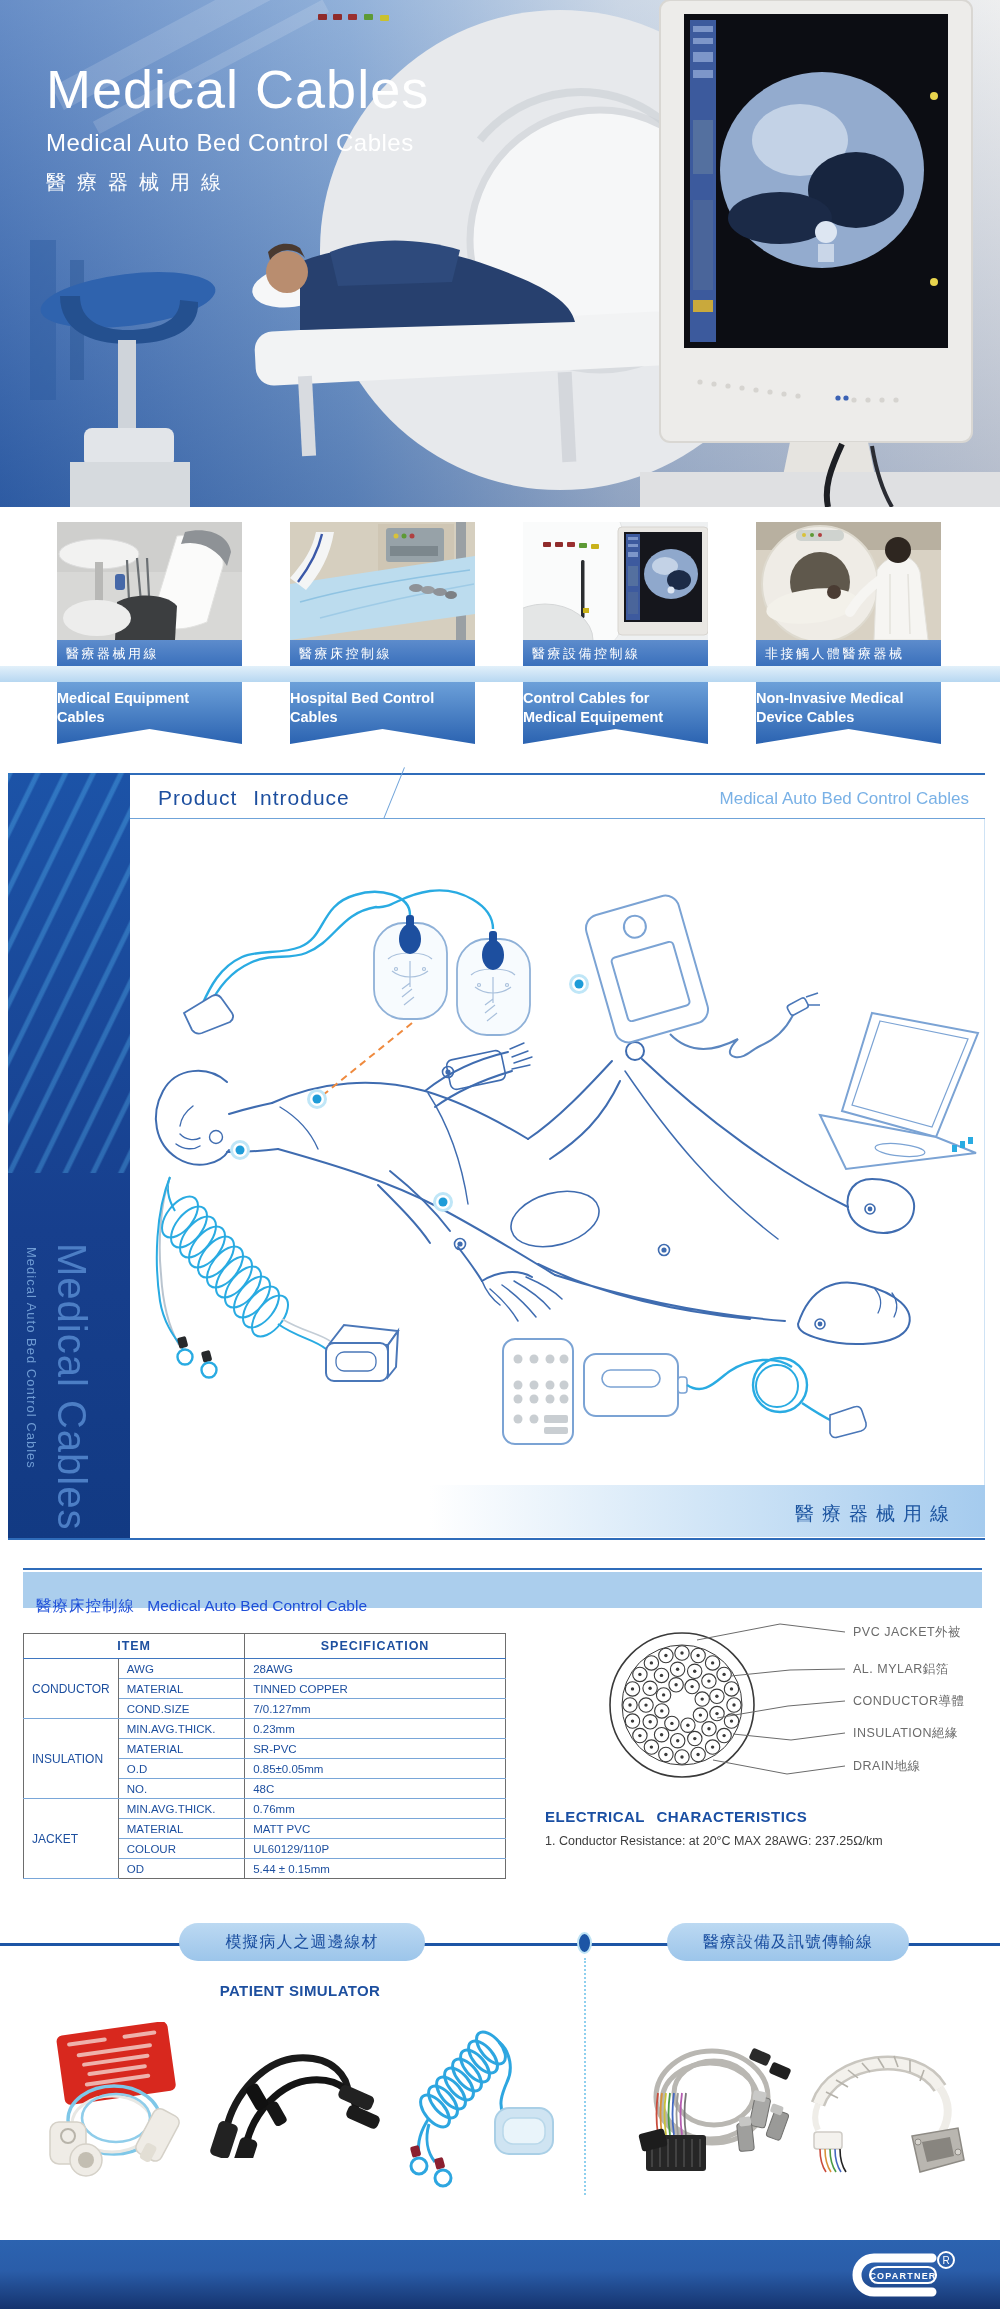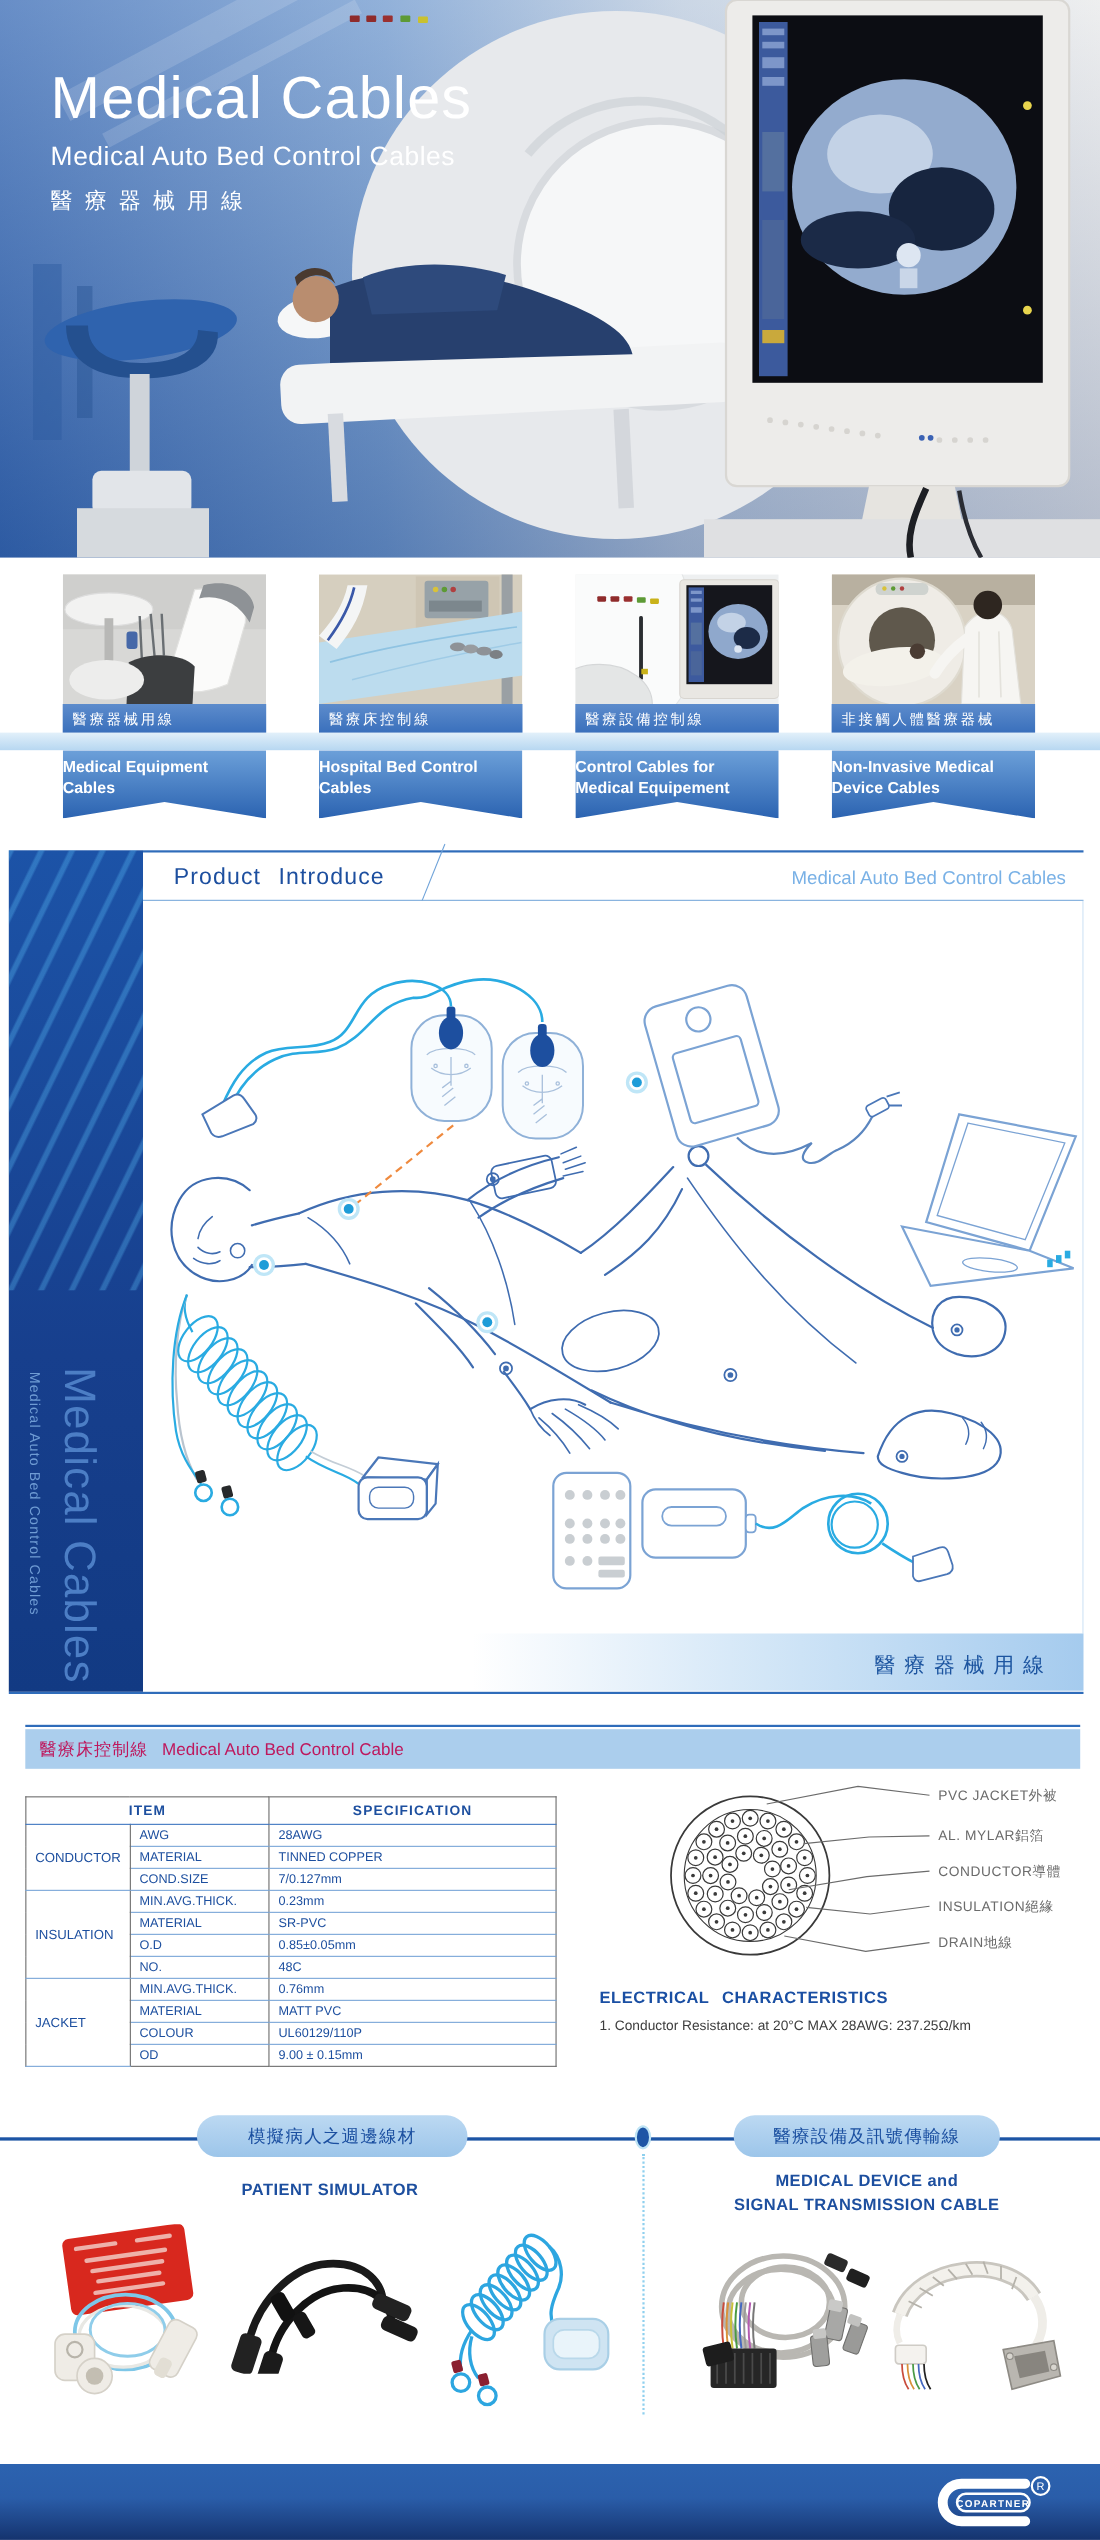--- a/index.html
+++ b/index.html
@@ -47,21 +47,21 @@
   .intro-canvas{left:130px;top:819px;width:855px;height:666px;background:#fff;
      border-right:1px solid #cfe3f5;box-sizing:border-box;}
   .intro-bottom-bar{left:130px;top:1485px;width:855px;height:52px;box-sizing:border-box;
      background:linear-gradient(90deg,rgba(255,255,255,0) 35%,#cde3f6 70%,#a5cbee 100%);
      text-align:right;padding:16px 28px 0 0;font-size:19px;color:#1d55a0;letter-spacing:8px;}
   .intro-bottom-line{left:8px;top:1538px;width:977px;height:2px;background:#2f6cba;}
 
   
   .spec-topline{left:23px;top:1568px;width:959px;height:2px;background:#2f6cba;}
   .spec-bar{left:23px;top:1572px;width:959px;height:36px;background:#abceed;box-sizing:border-box;
-     padding:8px 0 0 13px;font-size:15.5px;color:#be185d;}
+     padding:24px 0 0 13px;font-size:15.5px;color:#1d4ed8;}
   .spec-bar .zh{letter-spacing:1px;margin-right:8px;}
   table.spec{position:absolute;left:23px;top:1633px;width:483px;border-collapse:collapse;
      font-size:11.5px;color:#1d4f9f;}
   table.spec th{border:1.2px solid #6d6d6d;border-bottom:1.5px solid #3f76c0;
      font-size:12.5px;letter-spacing:1px;padding:5px 4px;font-weight:bold;}
   table.spec td{border-left:1.2px solid #6d6d6d;border-right:1.2px solid #6d6d6d;
      border-top:1px solid #79a6d8;border-bottom:1px solid #79a6d8;padding:3.5px 8px;}
   table.spec tr:last-child td{border-bottom:1.2px solid #6d6d6d;margin-top:23px;}
   table.spec td.grp{text-align:left;font-size:12px;}
   table.spec td.prop{width:110px;}
@@ -541,21 +541,21 @@
         <tr>
           <td class="prop">MATERIAL</td>
           <td class="val">MATT PVC</td>
         </tr>
         <tr>
           <td class="prop">COLOUR</td>
           <td class="val">UL60129/110P</td>
         </tr>
         <tr>
           <td class="prop">OD</td>
-          <td class="val">9.00 ± 0.15mm</td>
+          <td class="val">5.44 ± 0.15mm</td>
         </tr>
       </tbody>
   </table>
 
   <svg class="abs" style="left:545px;top:1608px" width="460" height="198" viewBox="0 0 460 198">
     <circle cx="137" cy="97" r="72" fill="#fff" stroke="#3a3a3a" stroke-width="1.6"></circle>
     <circle cx="137" cy="97" r="60" fill="none" stroke="#3a3a3a" stroke-width="1"></circle>
     <g>
         <circle cx="189.0" cy="97.0" r="7.2" fill="#fff" stroke="#3a3a3a" stroke-width="1.1"></circle>
         <circle cx="189.0" cy="97.0" r="1.7" fill="#3a3a3a"></circle>
@@ -659,24 +659,20 @@
   <div class="abs elec-h">ELECTRICAL CHARACTERISTICS</div>
   <div class="abs elec-l">1. Conductor Resistance:  at 20°C MAX 28AWG: 237.25Ω/km</div>
 
   <div class="abs rule"></div>
   <div class="abs pill pill1">模擬病人之週邊線材</div>
   <div class="abs pill pill2">醫療設備及訊號傳輸線</div>
   <div class="abs center-dot"></div>
   <div class="abs dotline"></div>
 
   <div class="abs sec-title sec-title1">PATIENT SIMULATOR</div>
-  <div class="abs sec-title sec-title2">
-    <div>MEDICAL DEVICE and</div>
-    <div>SIGNAL TRANSMISSION CABLE</div>
-  </div>
 
   <svg class="abs" style="left:42px;top:2022px" width="150" height="172" viewBox="0 0 150 172">
     <g transform="rotate(-8 75 40)">
       <rect x="18" y="6" width="112" height="70" rx="6" fill="#d8281e"></rect>
       <g fill="#f3c9c4" opacity=".85">
           <rect x="28" y="14" width="40" height="4" rx="2"></rect>
           <rect x="84" y="14" width="34" height="4" rx="2"></rect>
           <rect x="36" y="26" width="76" height="4" rx="2"></rect>
           <rect x="40" y="36" width="68" height="4" rx="2"></rect>
           <rect x="44" y="46" width="60" height="4" rx="2"></rect>

